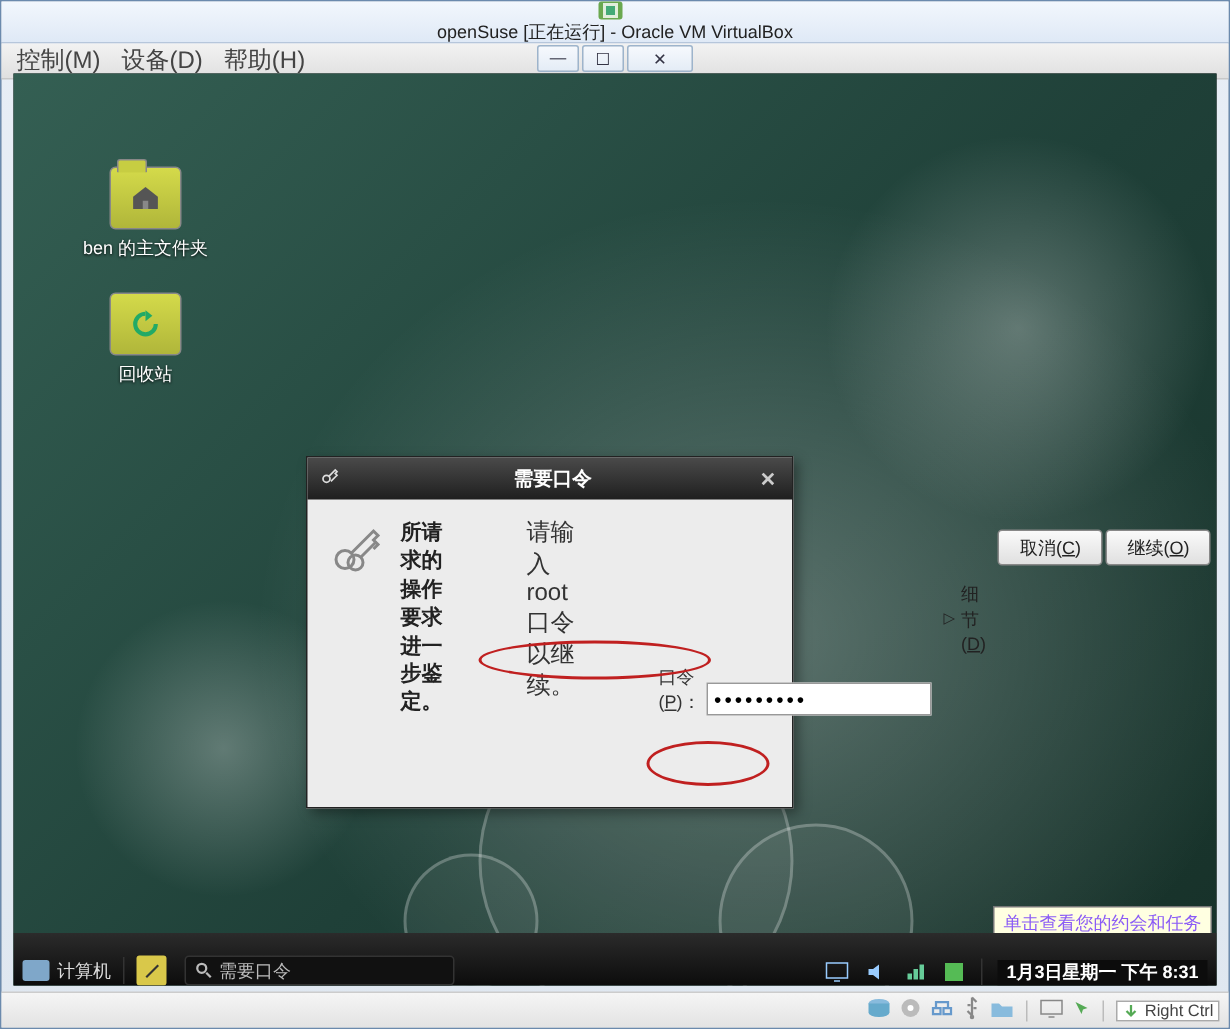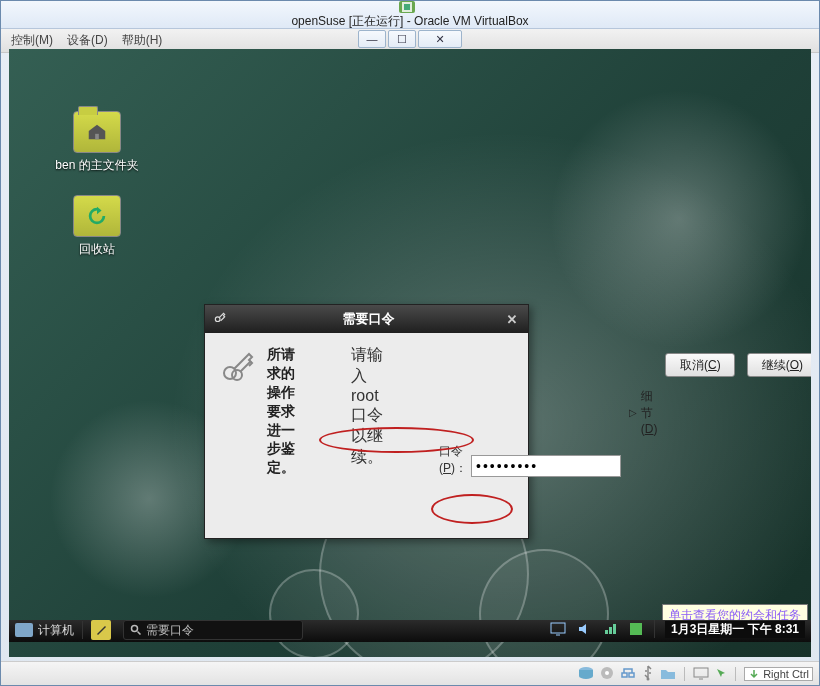--- a/index.html
+++ b/index.html
@@ -7,21 +7,21 @@
 
 
 .win-frame { position: absolute; left: 0; top: 0; width: 820px; height: 686px; background: linear-gradient(#e8eef6,#dfe7f0); border: 1px solid #6b8aad; }
 .win-titlebar { height: 28px; display: flex; align-items: center; padding: 0 4px; background: linear-gradient(#f2f7fd,#dfe9f6); border-bottom: 1px solid #b6c6db; flex-direction: column; }
 .win-icon { width: 16px; height: 16px; background: #6aa84f; border-radius: 2px; margin-right: 6px; display:flex; align-items:center; justify-content:center;}
 .win-icon svg{display:block;}
 .win-title { font-size: 12px; color: #222; flex: 1; }
 .win-btns { display: flex; gap: 2px; }
 .win-btn { width: 28px; height: 18px; background: linear-gradient(#f6f9fd,#e4ecf6); border: 1px solid #9db4cc; border-radius: 2px; font-size: 11px; display:flex; align-items:center; justify-content:center; color:#334; }
 .win-btn.close{ width:44px;}
-.win-menubar { height: 24px; background: linear-gradient(#f2f2f2,#e0e0e0); display:flex; align-items:center; gap:14px; padding: 0 10px; border-bottom:1px solid #c8c8c8; font-size:12px; color:#444;}
+.win-menubar { height: 24px; background: linear-gradient(#f2f2f2,#e0e0e0); display:flex; align-items:center; gap:14px; padding: 0 10px; border-bottom:1px solid #c8c8c8; font-size:16px; color:#444;}
 .win-content { position: absolute; left: 8px; right: 8px; top: 48px; bottom: 28px; background: #000; }
 .vb-statusbar { position:absolute; left:0; right:0; bottom:0; height:24px; background: linear-gradient(#f5f5f5,#e3e3e3); border-top:1px solid #ccc; display:flex; align-items:center; justify-content:flex-end; padding:0 6px; gap:6px; font-size:11px; color:#444;}
 .vb-statusbar .sep{ width:1px; height:14px; background:#bbb; margin:0 2px;}
 .vb-statusgroup{display:flex; gap:6px; align-items:center;}
 .vb-statusbar .host{ border:1px solid #aaa; padding:0 3px; background:#fff; display:flex; align-items:center; gap:3px;}
 
 
 .guest { position:absolute; inset:0; background: radial-gradient(ellipse 480px 420px at 62% 62%, rgba(255,255,255,0.28), rgba(255,255,255,0) 70%), linear-gradient(135deg,#345f53,#1f4038 55%,#173129); overflow:hidden;}
 .bokeh { position:absolute; border-radius:50%; border:2px solid rgba(255,255,255,.25); background:rgba(255,255,255,.05);}
 .b1{width:210px;height:210px; left:310px; top:420px;}
@@ -55,28 +55,28 @@
 .dlg-msg{ font-size:16px; color:#333; margin-left:48px;}
 .dlg-pwrow{ display:flex; align-items:flex-end; gap:4px; margin-left:48px;}
 .dlg-label{ font-size:12px; color:#333;}
 .dlg-label u{text-decoration:underline;}
 .pw-input{ width:150px; height:22px; border:1px solid #999; background:#fff; font-size:14px; padding:0 4px; letter-spacing:2px;}
 .ellipse{ position:absolute; border:2px solid #c02020; border-radius:50%; pointer-events:none;}
 .ell-pw{ width:155px; height:26px; left:310px; top:378px;}
 .ell-btn{ width:82px; height:30px; left:422px; top:445px;}
 .details-row{ display:flex; align-items:center; gap:4px; font-size:12px; color:#222; margin-top:2px;}
 .details-row .tri{ font-size:10px;}
-.dlg-buttons{ display:flex; justify-content:center; gap:12px; margin-top:8px; padding-right:4px;}
+.dlg-buttons{ display:flex; justify-content:center; gap:2px; margin-top:8px; padding-right:4px;}
 .dlg-btn{ min-width:70px; height:24px; background:linear-gradient(#fafafa,#e0e0e0); border:1px solid #888; border-radius:3px; font-size:12px; color:#222; display:flex; align-items:center; justify-content:center;}
 
 
 .tooltip{ position:absolute; right:3px; bottom:30px; background:#ffffe1; border:1px solid #777; padding:2px 6px; font-size:12px; color:#8b5cf6;}
 
 
-.taskbar{ position:absolute; left:0; right:0; bottom:15px; height:22px; background:linear-gradient(#2b2b2b,#0c0c0c); display:flex; align-items:flex-start; color:#ddd; font-size:12px;}
+.taskbar{ position:absolute; left:0; right:0; bottom:0; height:35px; background:linear-gradient(#2b2b2b,#0c0c0c); display:flex; align-items:flex-end; color:#ddd; font-size:12px;}
 .tb-left{ display:flex; align-items:center; gap:8px; padding-left:6px;}
 .tb-menu-ico{ width:18px; height:14px; background:#7fa7c9; border-radius:2px;}
 .tb-menu{ display:flex; align-items:center; gap:5px;}
 .tb-note{ width:20px; height:20px; background:#d9c84a; border-radius:2px; display:flex;align-items:center;justify-content:center; color:#333;}
 .tb-search{ display:flex; align-items:center; gap:4px; background:#111; border:1px solid #333; height:20px; padding:0 6px; border-radius:3px; min-width:180px; color:#bbb; flex:0 0 auto; margin-left:4px;}
 .tb-search svg{flex-shrink:0;}
 .tb-spacer{ flex:1;}
 .tb-tray{ display:flex; align-items:center; gap:10px; padding-right:6px;}
 .tb-tray .trayico{ width:16px; height:16px; display:flex; align-items:center; justify-content:center; color:#9cf;}
 .tb-clock{ background:#0c0c0c; padding:0 6px; color:#fff; font-weight:bold; display:flex; align-items:center; gap:6px;}

